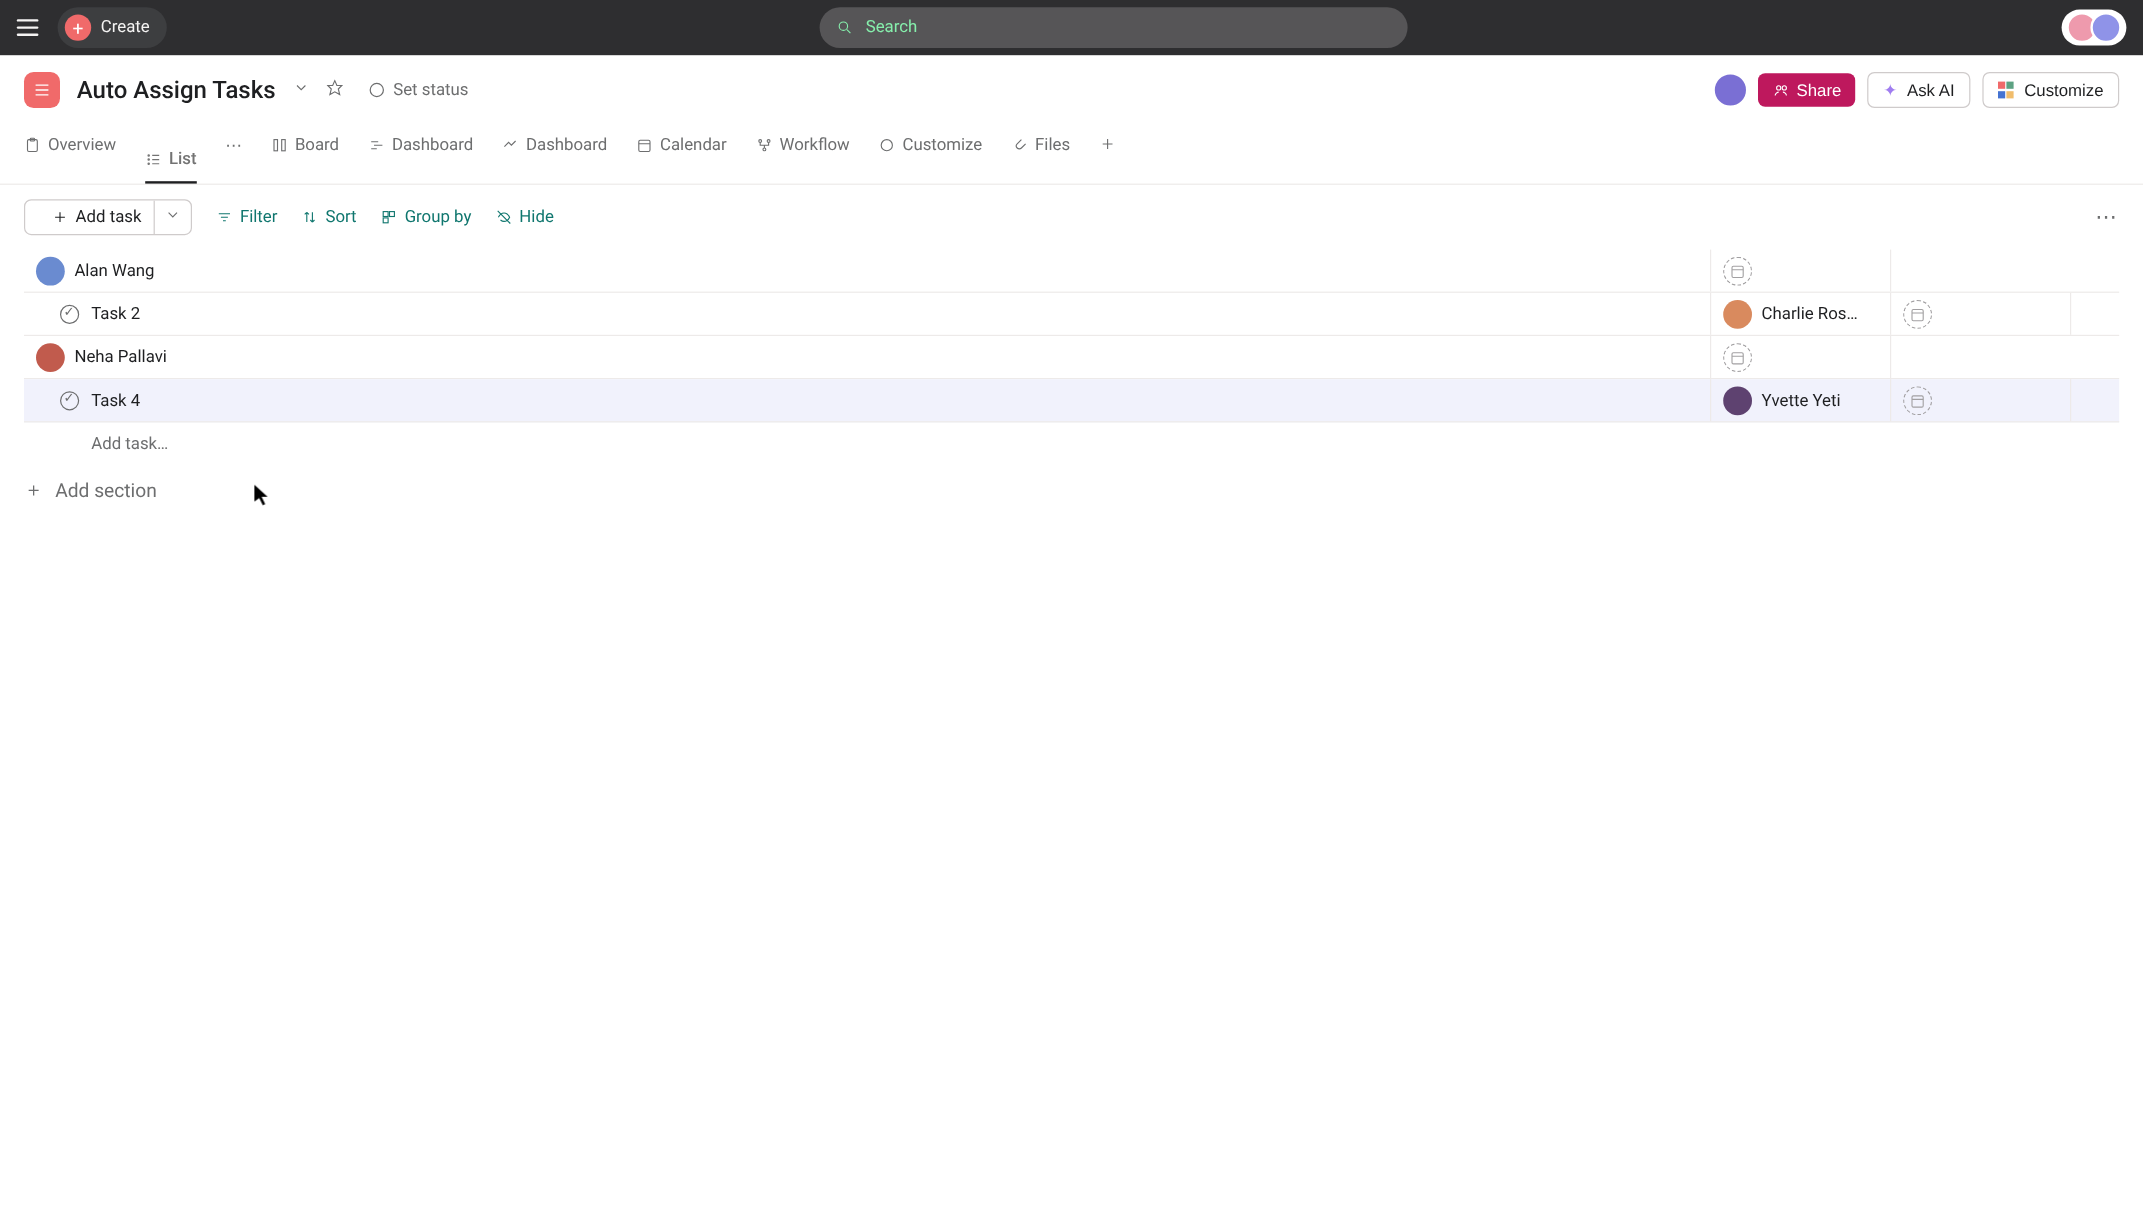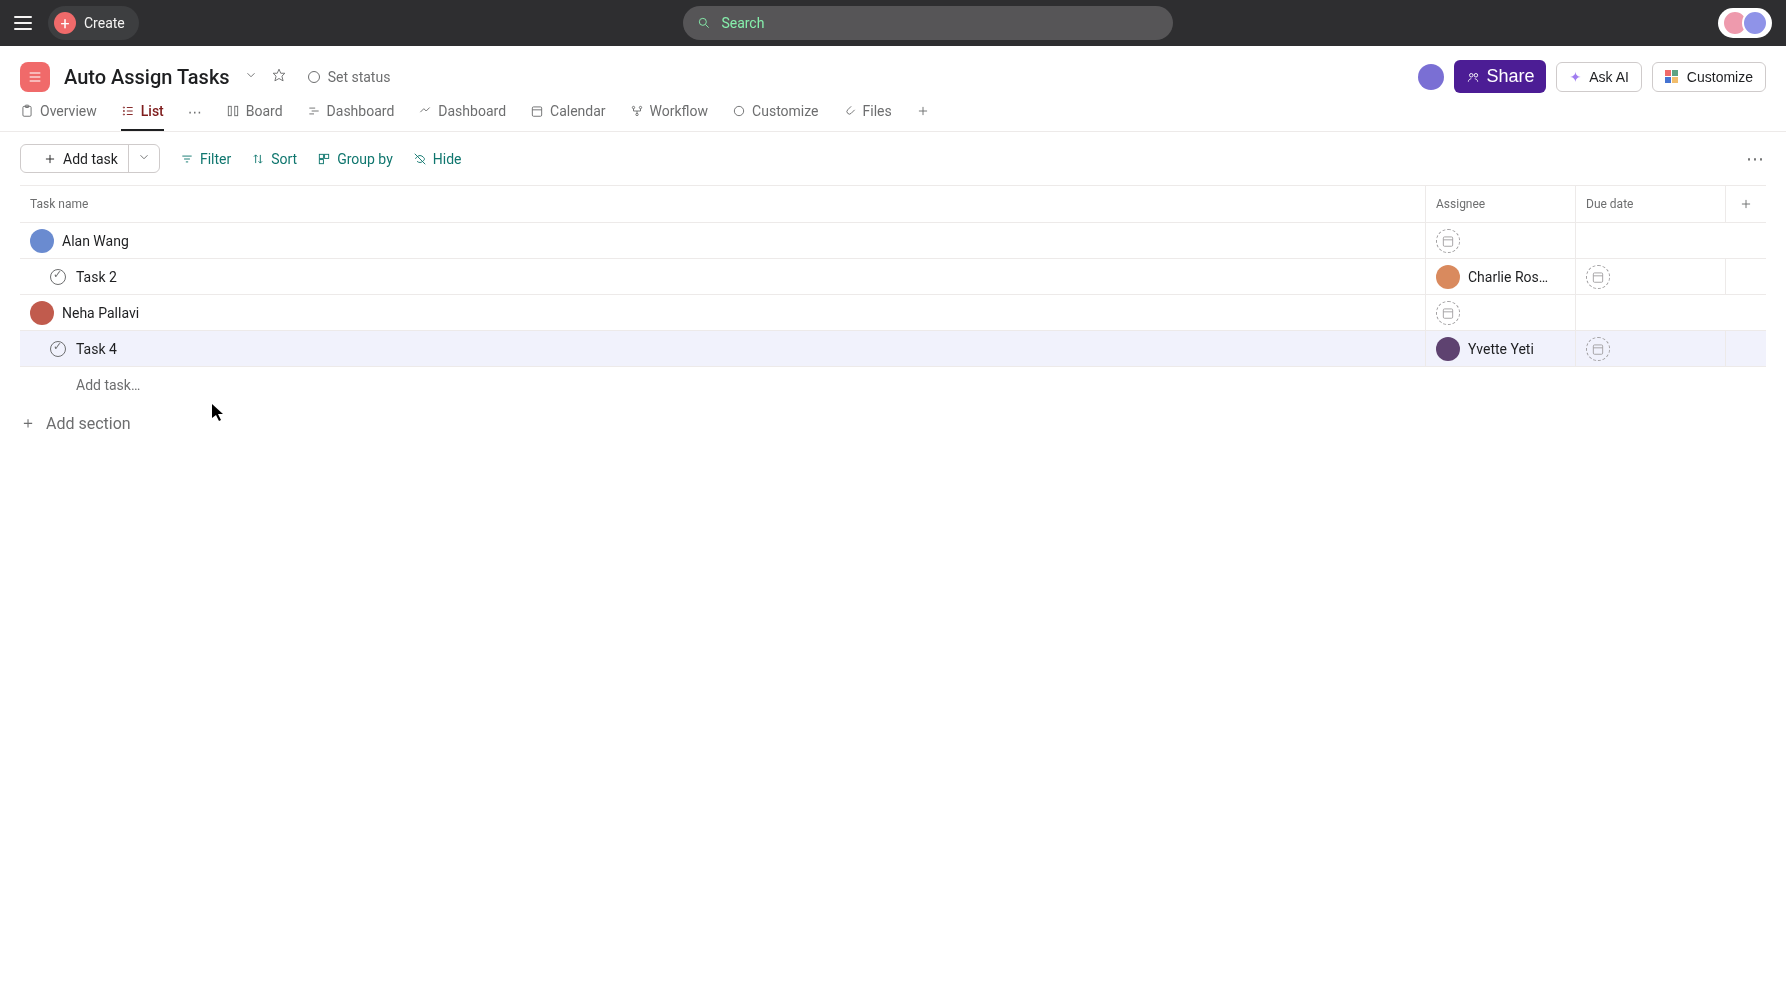--- a/index.html
+++ b/index.html
@@ -61,23 +61,23 @@
   .star-icon { color:#6d6e6f; cursor:pointer; }
   .set-status-btn {
     display:flex; align-items:center; gap:8px; color:#6d6e6f; cursor:pointer;
     padding:4px 8px; border-radius:6px;
   }
   .status-circle { width:12px; height:12px; border:1.5px solid #6d6e6f; border-radius:50%; }
   .header-spacer { flex:1; }
   .header-buttons { display:flex; align-items:center; gap:10px; }
   .avatar-small { width:26px; height:26px; border-radius:50%; background:#7a6fd4; }
   .share-btn {
-    background:#4c1d95; color:#fff; border-radius:6px;
+    background:#be185d; color:#fff; border-radius:6px;
     padding:6px 12px; display:flex; align-items:center; gap:6px; cursor:pointer;
-    border:none; font-size:18px;
+    border:none; font-size:14px;
   }
   .outlined-btn {
     background:#fff; border:1px solid #cfcbcb; border-radius:6px;
     padding:6px 12px; display:flex; align-items:center; gap:8px; cursor:pointer;
     color:#1e1f21; font-size:14px;
   }
   .ai-sparkle { color:#a07df0; font-size:14px; }
   .customize-squares { display:inline-flex; flex-wrap:wrap; width:14px; height:14px; gap:1px; }
   .customize-squares span { width:6px; height:6px; }
   .customize-squares span:nth-child(1){ background:#f06a6a; }
@@ -87,21 +87,21 @@
 
   
   .tabs-row {
     display:flex; align-items:center; gap:24px; padding:10px 20px 0 20px;
     border-bottom:1px solid #edeae9;
   }
   .tab {
     display:flex; align-items:center; gap:6px; color:#6d6e6f;
     padding-bottom:10px; border-bottom:2px solid transparent; cursor:pointer;
   }
-  .tab.active { color:#7f1d1d; border-bottom-color:#1e1f21; font-weight:500; }
+  .tab.active { color:#737373; border-bottom-color:#1e1f21; font-weight:500;margin-top:25px; }
   .tab-more-dots { color:#6d6e6f; cursor:pointer; }
   .add-tab-btn { color:#6d6e6f; cursor:pointer; padding-bottom:10px; }
 
   
   .toolbar-row {
     display:flex; align-items:center; gap:20px; padding:12px 20px;
   }
   .add-task-group { display:flex; border:1px solid #cfcbcb; border-radius:6px; overflow:hidden;padding-left:12px; }
   .add-task-main { display:flex; align-items:center; gap:6px; padding:5px 10px; cursor:pointer; }
   .add-task-caret { padding:5px 8px; border-left:1px solid #cfcbcb; cursor:pointer; color:#6d6e6f; }
@@ -359,31 +359,20 @@
         <path d="M4 12s3-6 8-6 8 6 8 6-3 6-8 6c-2 0-3.5-.8-5-2"></path>
       </svg>
     <span>Hide</span>
   </div>
 
   <div class="toolbar-spacer"></div>
   <div class="more-btn">⋯</div>
 </div>
 
 <div class="table-wrap">
-  <div class="table-head">
-    <div class="th">Task name</div>
-    <div class="th">Assignee</div>
-    <div class="th">Due date</div>
-    <div class="th add-col">
-      <svg viewBox="0 0 24 24">
-          <line x1="12" y1="5" x2="12" y2="19"></line>
-          <line x1="5" y1="12" x2="19" y2="12"></line>
-        </svg>
-    </div>
-  </div>
 
   <div id="rows-container">
       <div class="table-row">
         <div class="td assignee-cell">
           <div class="avatar-22 c1"></div>
           <span>Alan Wang</span>
         </div>
         <div class="td">
           <div class="date-plc">
             <svg viewBox="0 0 24 24">

